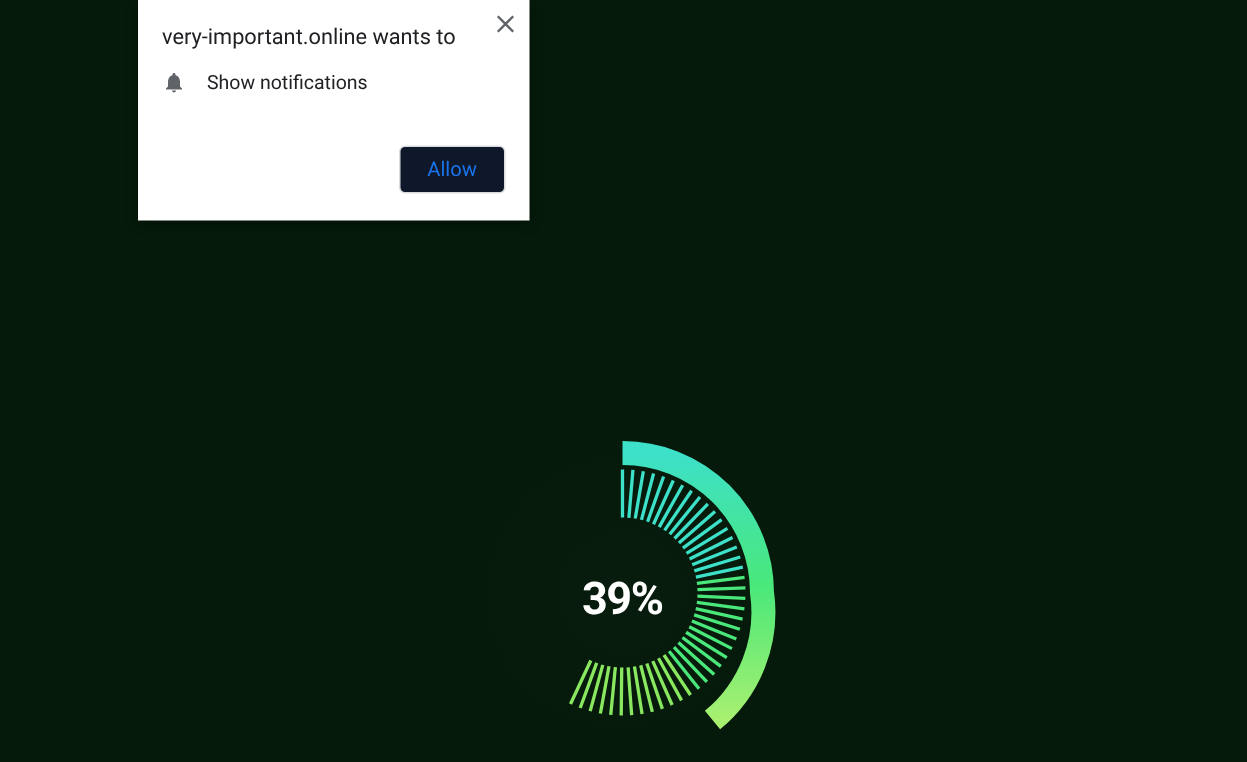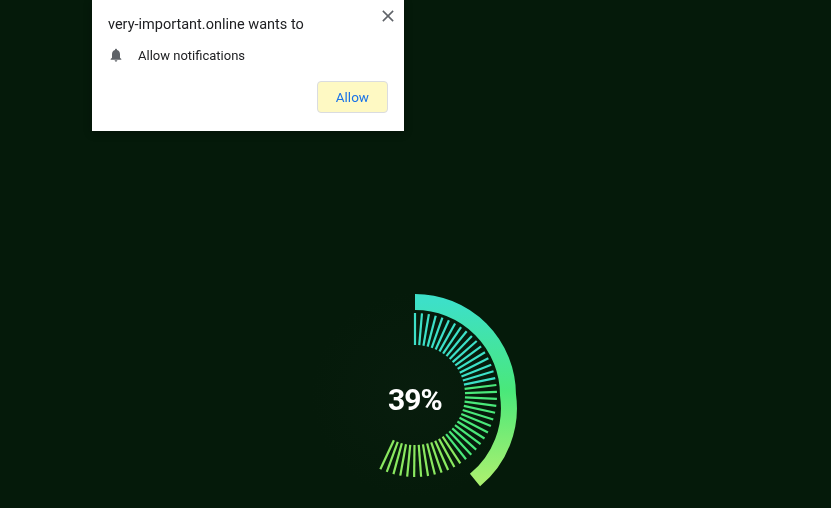--- a/index.html
+++ b/index.html
@@ -14,21 +14,21 @@
       background: #051a0a;
       font-family: -apple-system, BlinkMacSystemFont, "Segoe UI", Roboto, sans-serif;
       position: relative;
       overflow: hidden;
     }
     
     .notification-popup {
       position: absolute;
       top: 0;
       left: 92px;
-      width: 312px;
+      width: 261px;
       background: #ffffff;
       box-shadow: 0 2px 8px rgba(0,0,0,0.3);
       padding: 16px 16px 18px 16px;
     }
     
     .popup-title {
       font-size: 14.5px;
       color: #202124;
       margin-bottom: 14px;
       padding-right: 20px;
@@ -72,27 +72,28 @@
     }
     
     .button-row {
       display: flex;
       justify-content: flex-end;
       gap: 8px;
     }
     
     .popup-button {
       padding: 7px 18px;
-      background: #fef9c3;
+      background: #0f172a;
       border: 1px solid #dadce0;
       border-radius: 4px;
       font-size: 13.5px;
       color: #1a73e8;
       cursor: pointer;
       font-family: inherit;
+      margin-top: 16px;
     }
     
     .loader-container {
       position: absolute;
       left: 310px;
       top: 290px;
       width: 210px;
       height: 210px;
     }
     
@@ -130,21 +131,21 @@
       <path d="M1 1 L13 13 M13 1 L1 13" stroke="#5f6368" stroke-width="1.8" fill="none"></path>
     </svg>
   </div>
   <div class="popup-title">very-important.online wants to</div>
   <div class="permission-row">
     <div class="bell-icon">
       <svg viewBox="0 0 24 24" width="16" height="16">
         <path fill="#5f6368" d="M12 22c1.1 0 2-.9 2-2h-4c0 1.1.9 2 2 2zm6-6v-5c0-3.07-1.63-5.64-4.5-6.32V4c0-.83-.67-1.5-1.5-1.5s-1.5.67-1.5 1.5v.68C7.64 5.36 6 7.92 6 11v5l-2 2v1h16v-1l-2-2z"></path>
       </svg>
     </div>
-    <div class="permission-text">Allow notifications</div>
+    <div class="permission-text">Show notifications</div>
   </div>
   <div class="button-row">
     <button class="popup-button">Allow</button>
   </div>
 </div>
 
 <div class="loader-container">
   <div class="loader-bg"></div>
   <svg class="arc-svg" width="210" height="210" viewBox="0 0 210 210">
     <defs>

